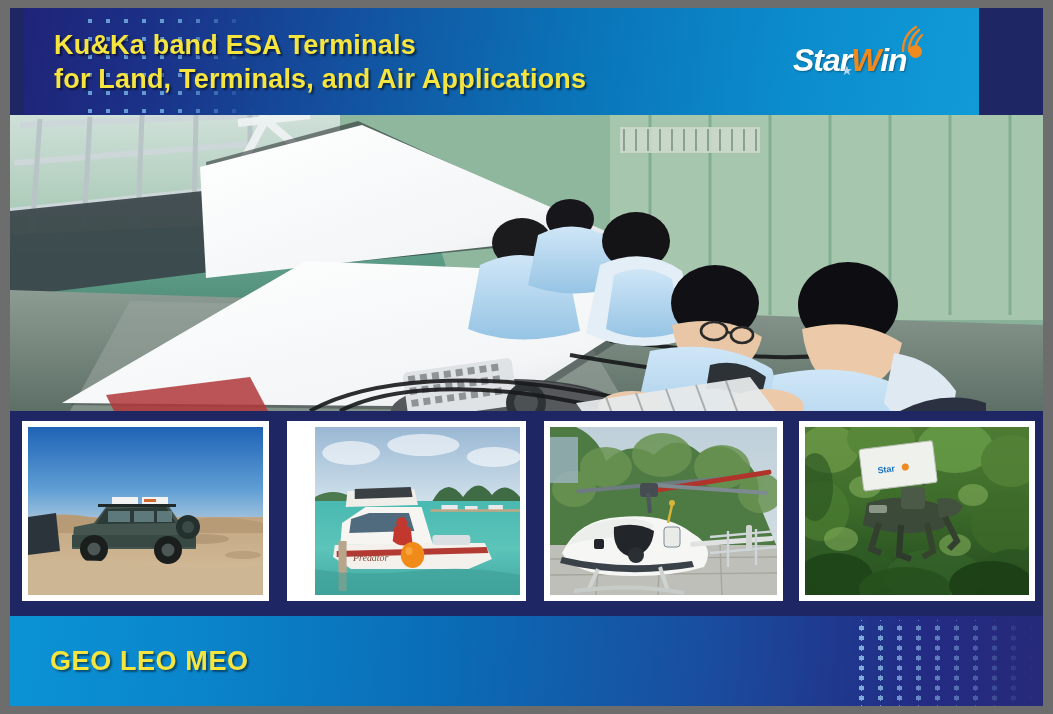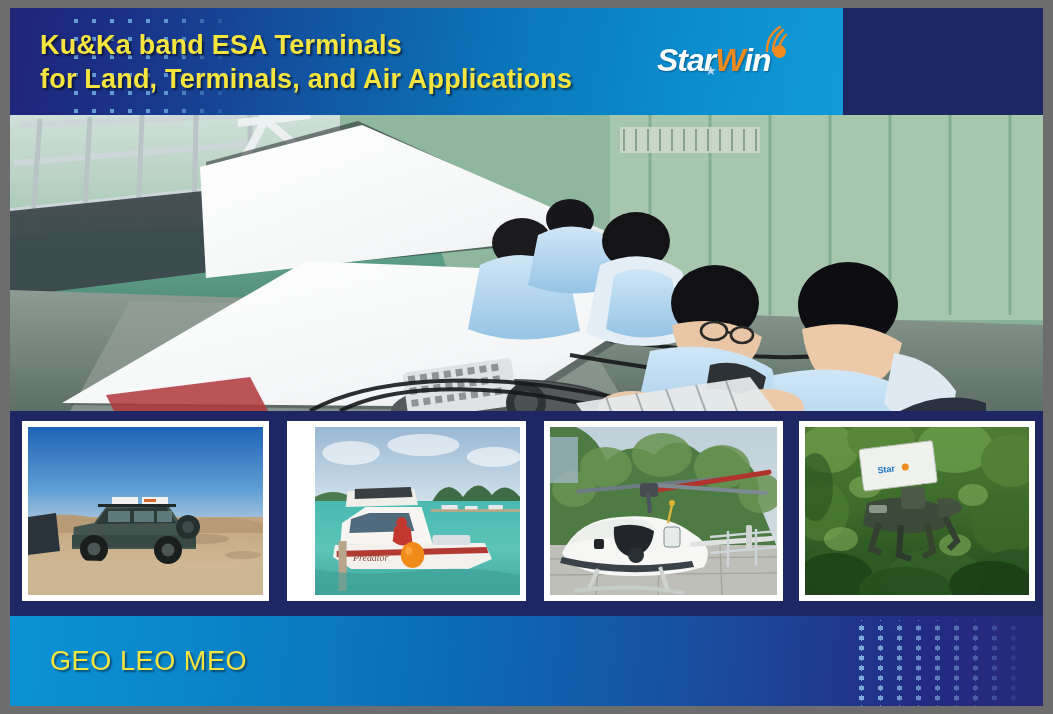--- a/index.html
+++ b/index.html
@@ -16,21 +16,21 @@
     background:#6d6d6d;
   }
   .slide{
     position:absolute;left:10px;top:8px;width:1033px;height:698px;
     background:#1e2763;
     overflow:hidden;
   }
 
   
   .header{
-    position:absolute;left:0;top:0;width:833px;height:107px;
+    position:absolute;left:14px;top:0;width:955px;height:107px;
     background:linear-gradient(100deg,
        #1f2478 0%,
        #1b2f86 12%,
        #13519f 34%,
        #0a74b8 58%,
        #0b8ccd 80%,
        #119ad8 100%);
     overflow:hidden;
   }
   .hdr-dots{
@@ -120,21 +120,21 @@
   .ftr-dots{
     position:absolute;left:840px;top:4px;width:200px;height:86px;
     background-image:radial-gradient(circle 2.6px, rgba(150,200,240,.85) 98%, transparent 100%);
     background-size:19px 10px;
     background-position:2px 3px;
     -webkit-mask-image:linear-gradient(to right, rgba(0,0,0,1) 0%, rgba(0,0,0,.6) 45%, rgba(0,0,0,0) 92%);
             mask-image:linear-gradient(to right, rgba(0,0,0,1) 0%, rgba(0,0,0,.6) 45%, rgba(0,0,0,0) 92%);
   }
   .footer-text{
     position:absolute;left:40px;top:30px;
-    color:#f7e53f;font-size:27px;font-weight:normal;letter-spacing:.6px;
+    color:#f7e53f;font-size:27px;font-weight:bold;letter-spacing:.6px;
     text-shadow:2px 2px 2px rgba(0,0,0,.45);
     white-space:nowrap;
   }
 </style>
 </head>
 <body>
 
 <div class="slide-frame">
   <div class="slide">
 

